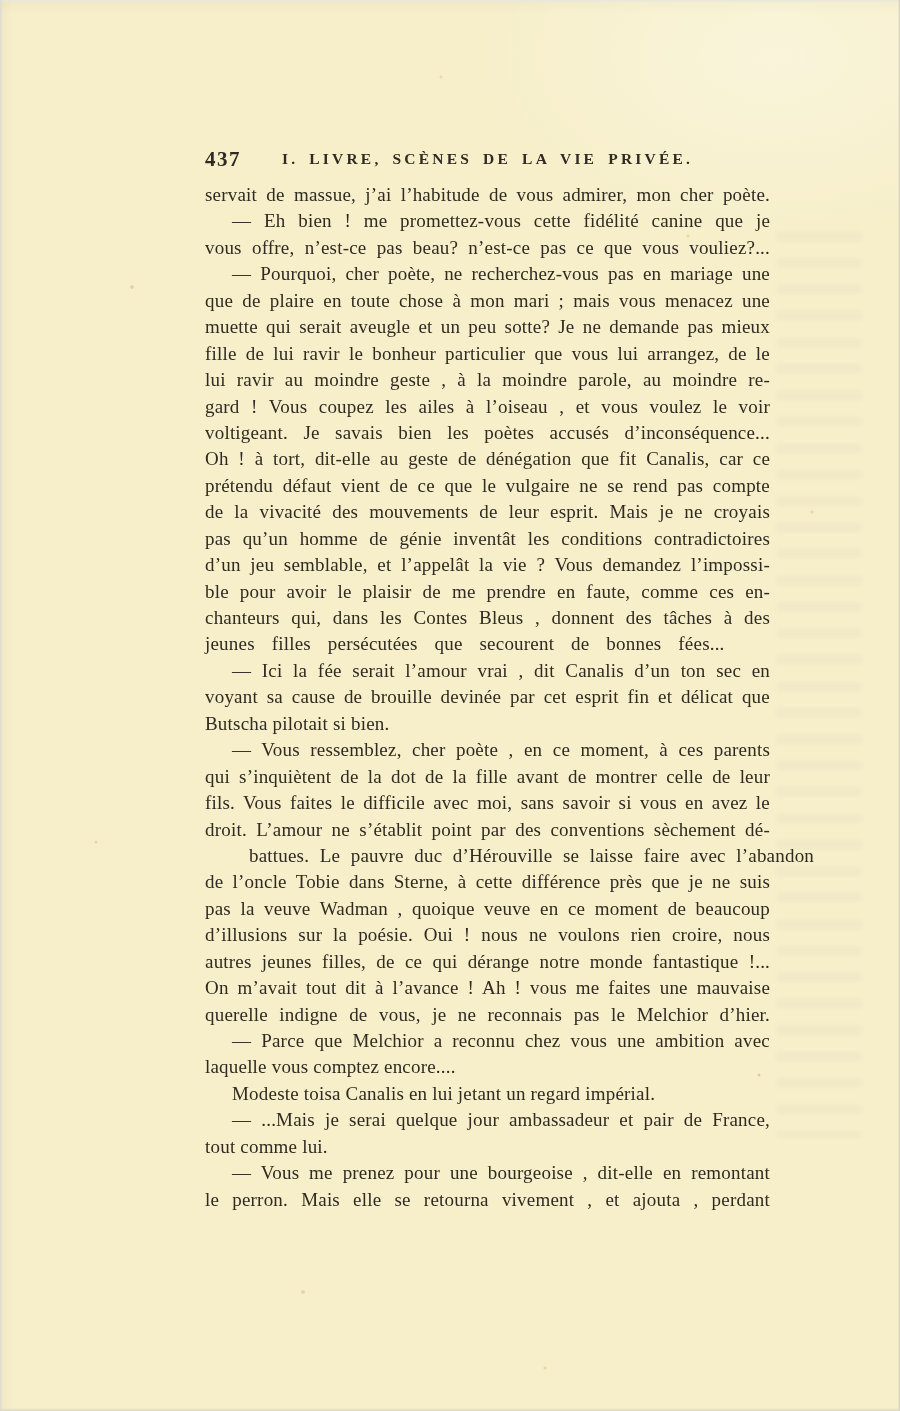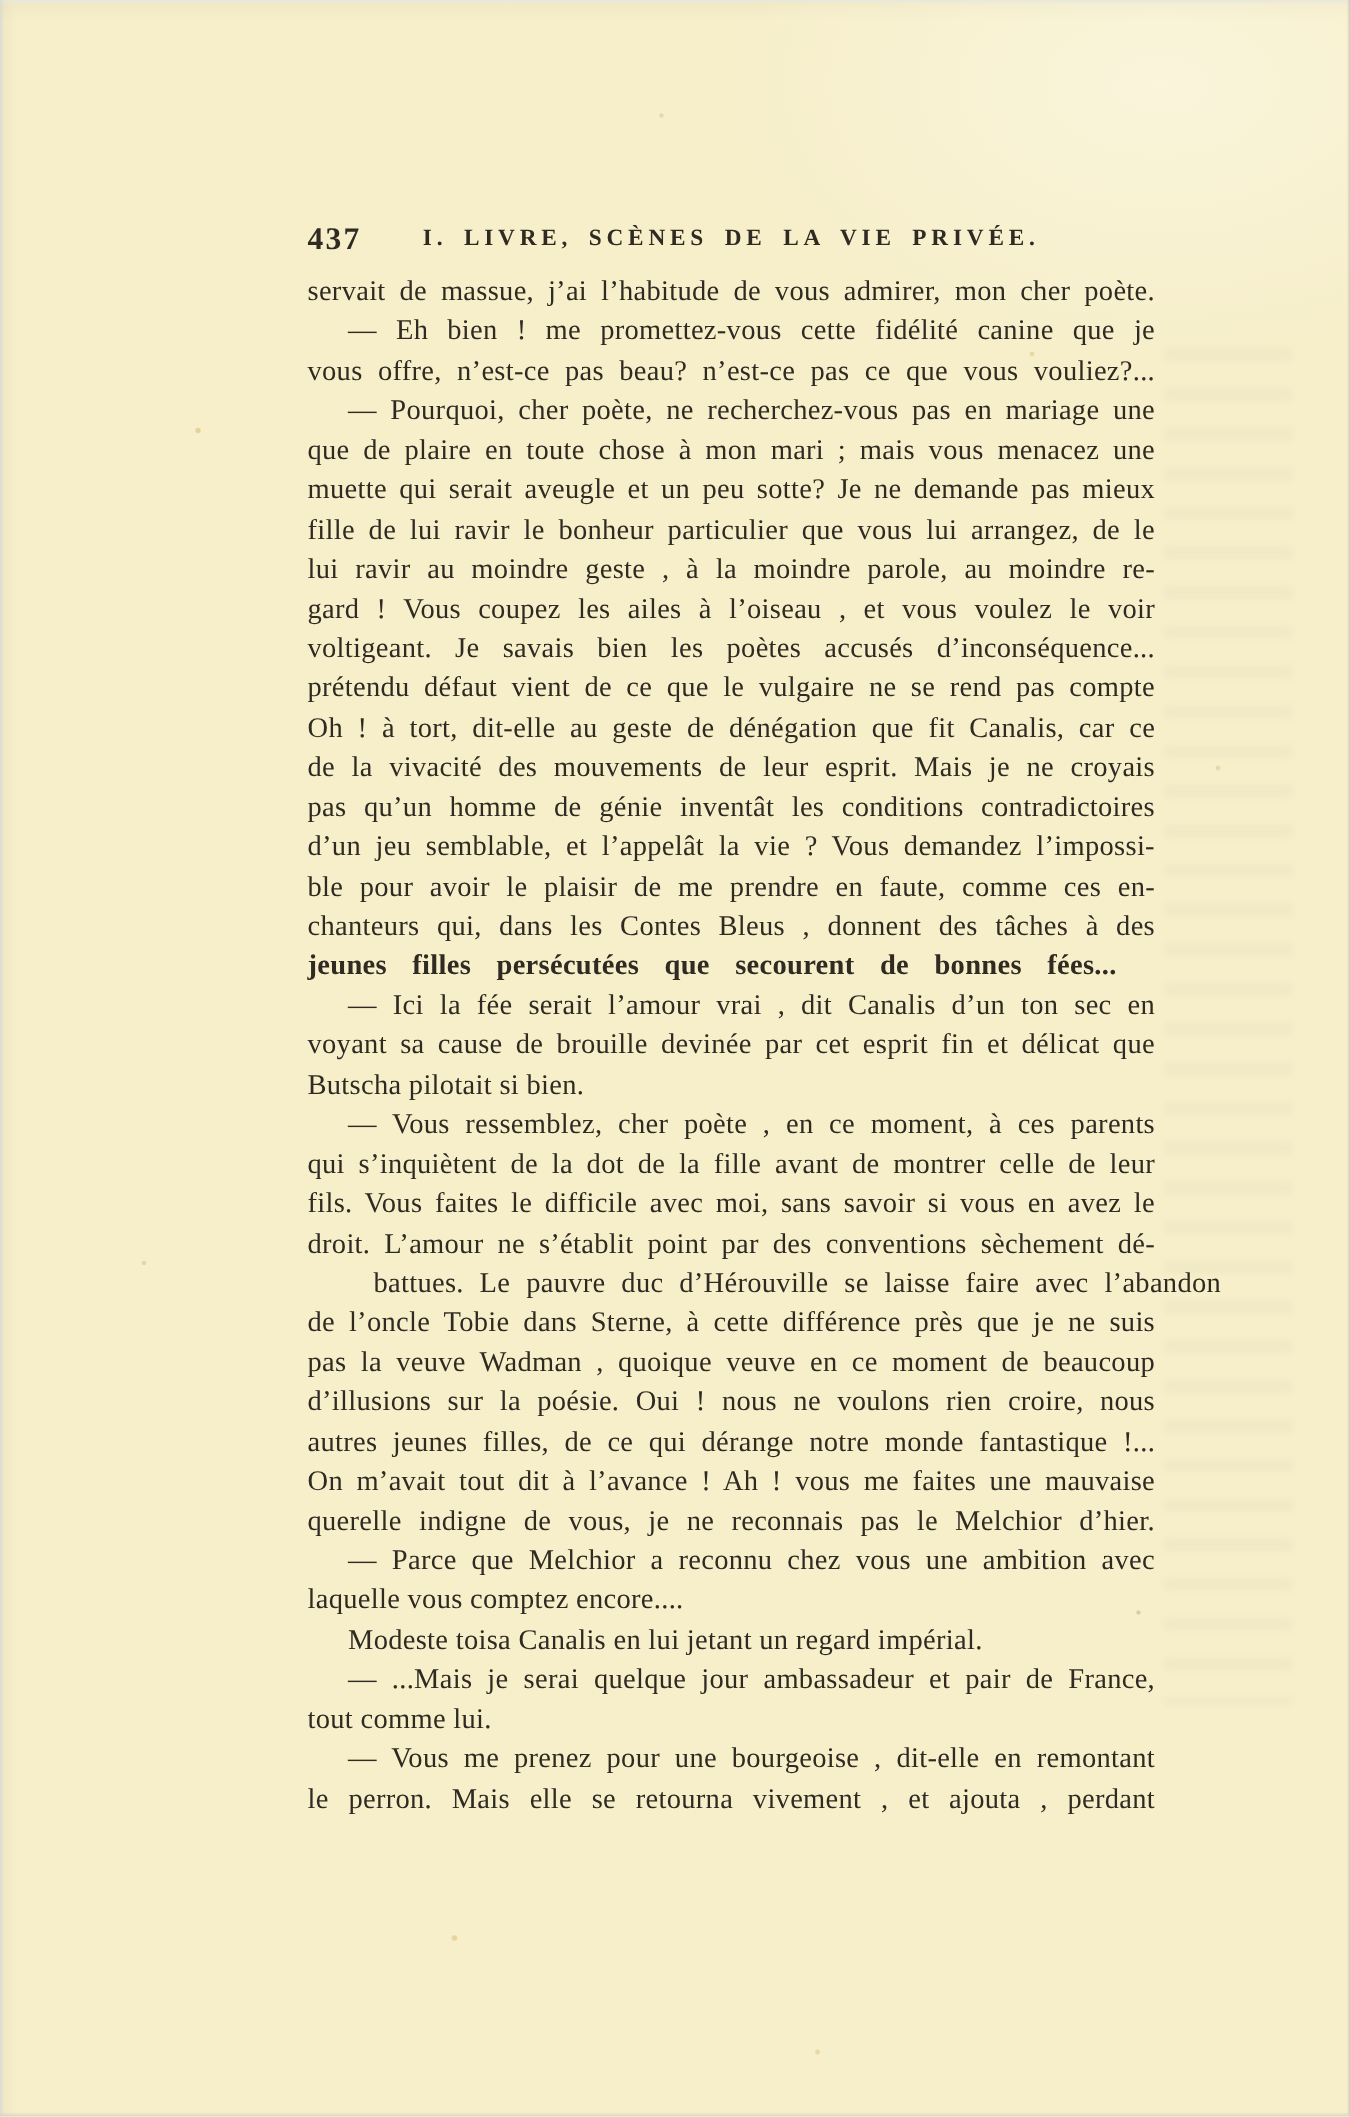--- a/index.html
+++ b/index.html
@@ -113,28 +113,28 @@
       <div class="line"><span style="word-spacing: 4.32px;">servait de massue, j’ai l’habitude de vous admirer, mon cher poète.</span></div>
       <div class="line" style="padding-left: 27px;"><span style="word-spacing: 7.8px;">— Eh bien ! me promettez-vous cette fidélité canine que je</span></div>
       <div class="line"><span style="word-spacing: 5.29px;">vous offre, n’est-ce pas beau? n’est-ce pas ce que vous vouliez?...</span></div>
       <div class="line" style="padding-left: 27px;"><span style="word-spacing: 4.08px;">— Pourquoi, cher poète, ne recherchez-vous pas en mariage une</span></div>
       <div class="line"><span style="word-spacing: 4.22px;">que de plaire en toute chose à mon mari ; mais vous menacez une</span></div>
       <div class="line"><span style="word-spacing: 3.25px;">muette qui serait aveugle et un peu sotte? Je ne demande pas mieux</span></div>
       <div class="line"><span style="word-spacing: 4.19px;">fille de lui ravir le bonheur particulier que vous lui arrangez, de le</span></div>
       <div class="line"><span style="word-spacing: 6.18px;">lui ravir au moindre geste , à la moindre parole, au moindre re-</span></div>
       <div class="line"><span style="word-spacing: 6.57px;">gard ! Vous coupez les ailes à l’oiseau , et vous voulez le voir</span></div>
       <div class="line"><span style="word-spacing: 10.52px;">voltigeant. Je savais bien les poètes accusés d’inconséquence...</span></div>
+      <div class="line"><span style="word-spacing: 4.8px;">Oh ! à tort, dit-elle au geste de dénégation que fit Canalis, car ce</span></div>
       <div class="line"><span style="word-spacing: 4.67px;">prétendu défaut vient de ce que le vulgaire ne se rend pas compte</span></div>
-      <div class="line"><span style="word-spacing: 4.8px;">Oh ! à tort, dit-elle au geste de dénégation que fit Canalis, car ce</span></div>
       <div class="line"><span style="word-spacing: 6.07px;">de la vivacité des mouvements de leur esprit. Mais je ne croyais</span></div>
       <div class="line"><span style="word-spacing: 6.76px;">pas qu’un homme de génie inventât les conditions contradictoires</span></div>
       <div class="line"><span style="word-spacing: 4.75px;">d’un jeu semblable, et l’appelât la vie ? Vous demandez l’impossi-</span></div>
       <div class="line"><span style="word-spacing: 6.07px;">ble pour avoir le plaisir de me prendre en faute, comme ces en-</span></div>
       <div class="line"><span style="word-spacing: 6.71px;">chanteurs qui, dans les Contes Bleus , donnent des tâches à des</span></div>
-      <div class="line"><span style="word-spacing: 12px; font-weight: bold;">jeunes filles persécutées que secourent de bonnes fées...</span></div>
+      <div class="line"><span style="word-spacing: 12px;">jeunes filles persécutées que secourent de bonnes fées...</span></div>
       <div class="line" style="padding-left: 27px;"><span style="word-spacing: 5.69px;">— Ici la fée serait l’amour vrai , dit Canalis d’un ton sec en</span></div>
       <div class="line"><span style="word-spacing: 3.9px;">voyant sa cause de brouille devinée par cet esprit fin et délicat que</span></div>
       <div class="line"><span>Butscha pilotait si bien.</span></div>
       <div class="line" style="padding-left: 27px;"><span style="word-spacing: 5.5px;">— Vous ressemblez, cher poète , en ce moment, à ces parents</span></div>
       <div class="line"><span style="word-spacing: 4.21px;">qui s’inquiètent de la dot de la fille avant de montrer celle de leur</span></div>
       <div class="line"><span style="word-spacing: 3.44px;">fils. Vous faites le difficile avec moi, sans savoir si vous en avez le</span></div>
       <div class="line"><span style="word-spacing: 4.38px;">droit. L’amour ne s’établit point par des conventions sèchement dé-</span></div>
       <div class="line"><span style="word-spacing: 5.63px; margin-left: 44px;">battues. Le pauvre duc d’Hérouville se laisse faire avec l’abandon</span></div>
       <div class="line"><span style="word-spacing: 4.31px;">de l’oncle Tobie dans Sterne, à cette différence près que je ne suis</span></div>
       <div class="line"><span style="word-spacing: 4.59px;">pas la veuve Wadman , quoique veuve en ce moment de beaucoup</span></div>

